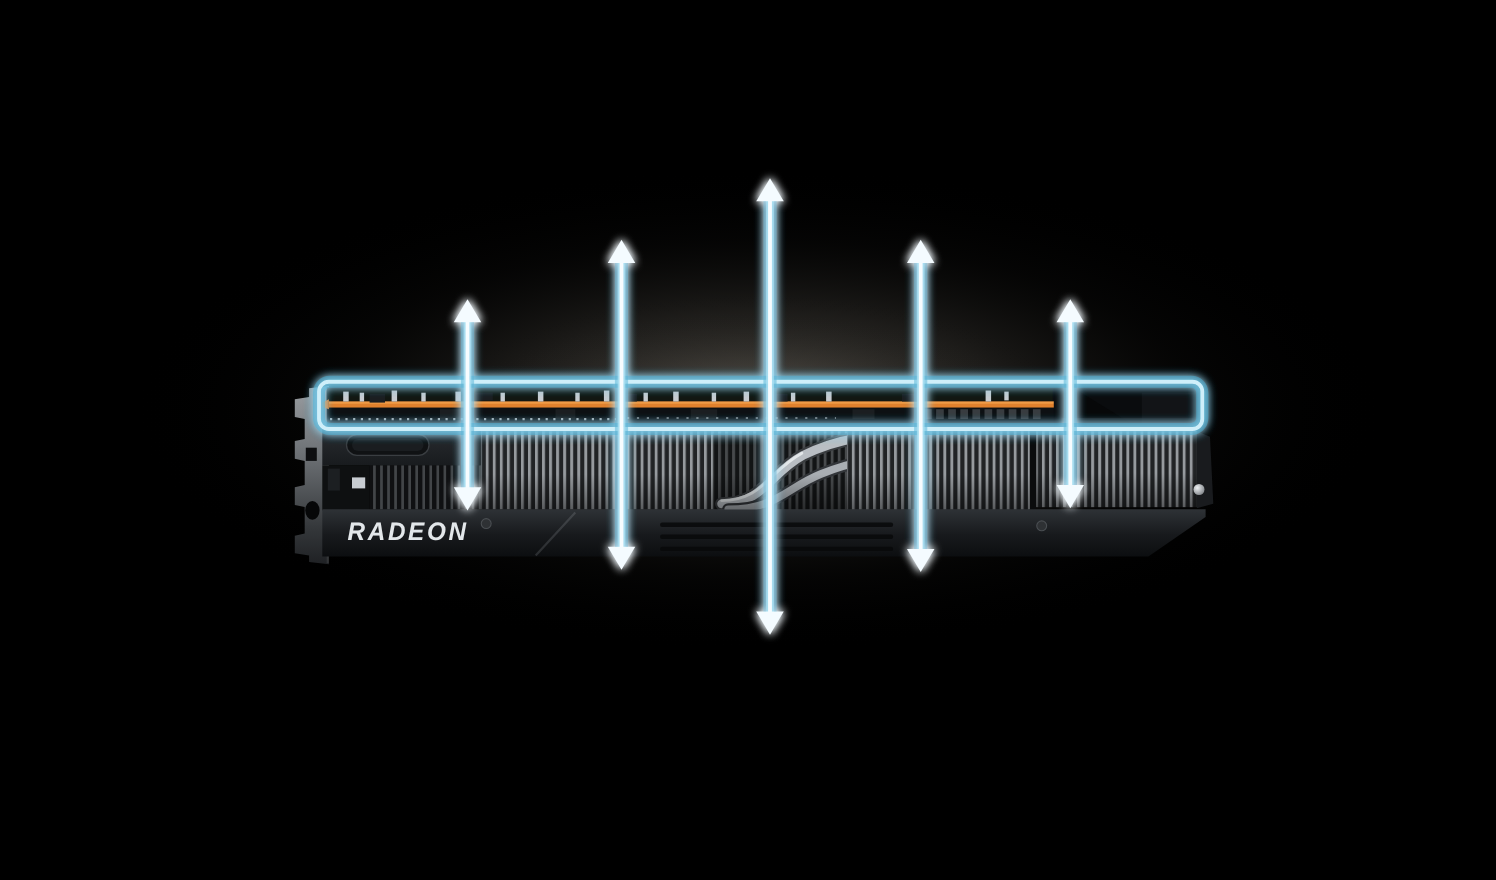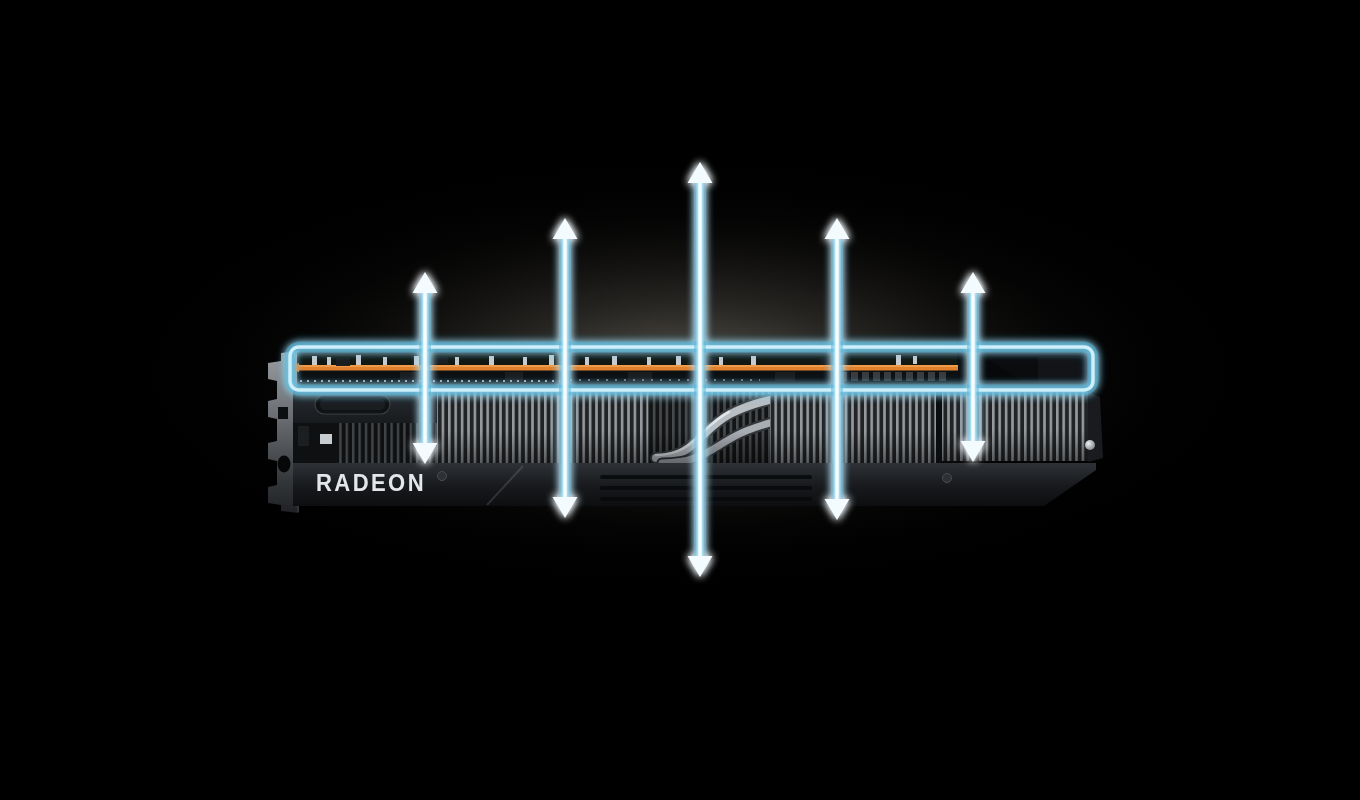--- a/index.html
+++ b/index.html
@@ -1,16 +1,16 @@
 <!DOCTYPE html>
 <html><head>
 <meta charset="utf-8">
 <style>
   html,body{margin:0;padding:0;background:#000;}
-  .stage{position:relative;width:1360px;height:800px;background:#000;overflow:hidden;}
+  .stage{position:relative;width:1360px;height:800px;background:#000;overflow:hidden;font-style:italic;}
   svg{display:block;}
   text.logo{
     font-family:"Liberation Sans", sans-serif;
     font-weight:700;
     font-size:23px;
     letter-spacing:2.5px;
     fill:#e3e7ea;
   }
 </style>
 </head>

